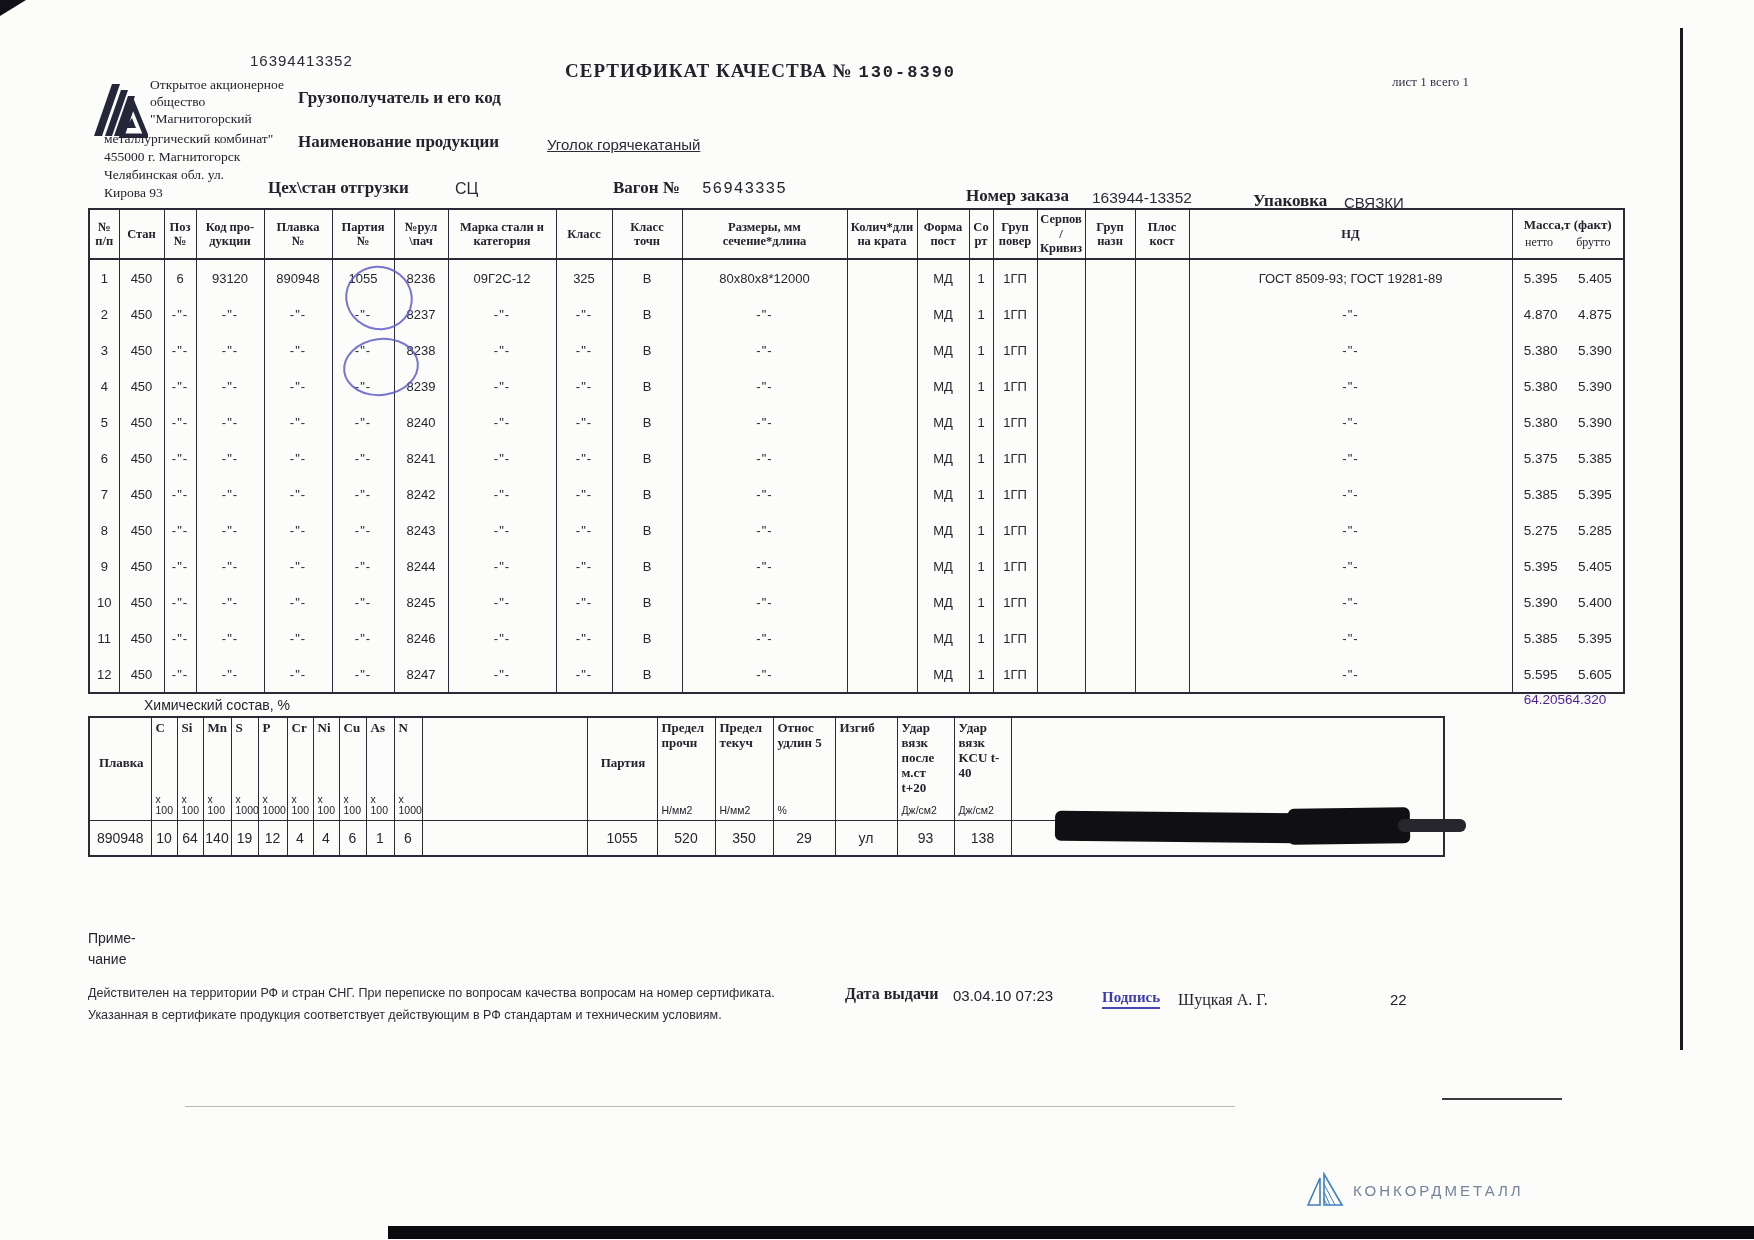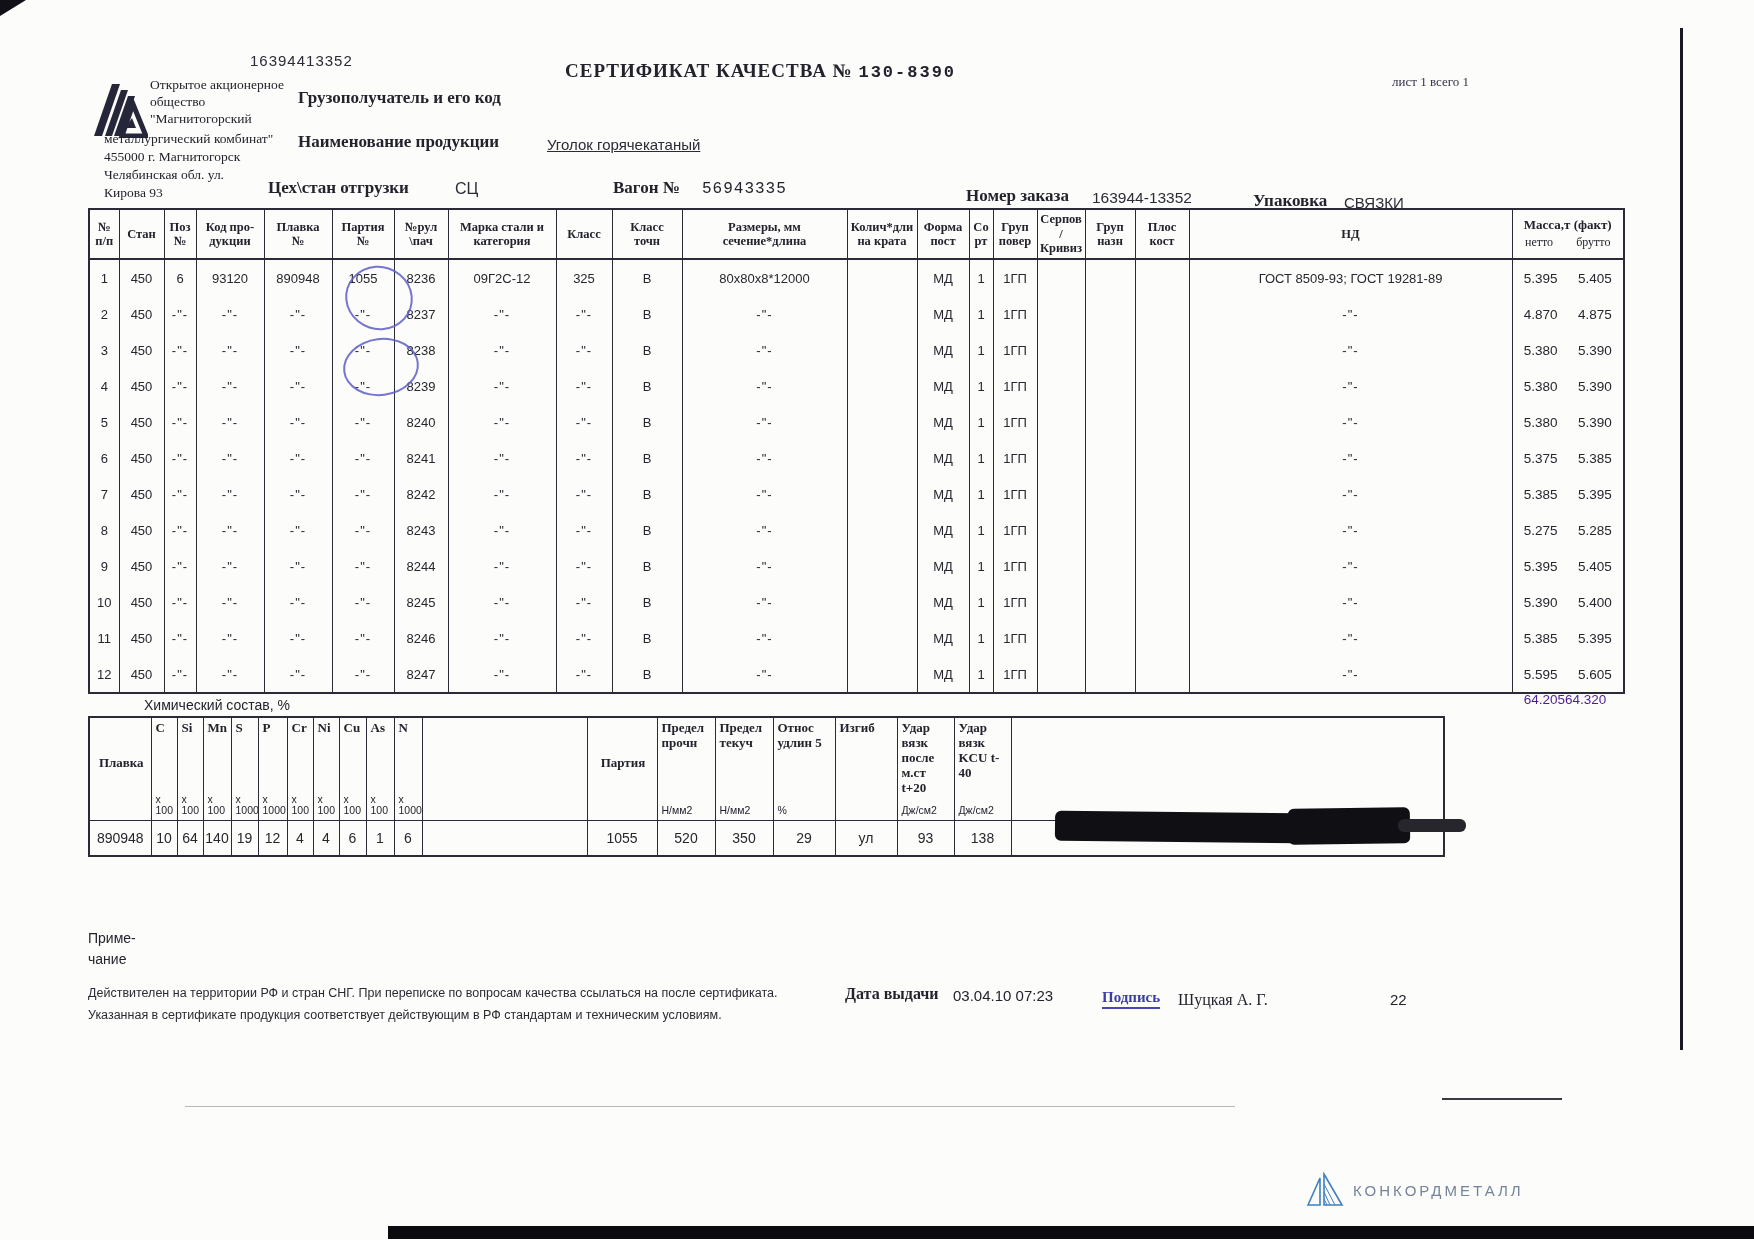--- a/index.html
+++ b/index.html
@@ -678,21 +678,21 @@
 
   <div class="abs smudge sm1"></div>
   <div class="abs smudge sm2"></div>
   <div class="abs smudge sm3"></div>
 
   <div class="abs note">
     <div>Приме-</div>
     <div>чание</div>
   </div>
   <div class="abs legal">
-    <div>Действителен на территории РФ и стран СНГ. При переписке по вопросам качества ссылаться на после сертификата.</div>
+    <div>Действителен на территории РФ и стран СНГ. При переписке по вопросам качества вопросам на номер сертификата.</div>
     <div>Указанная в сертификате продукция соответствует действующим в РФ стандартам и техническим условиям.</div>
   </div>
   <div class="abs date-label">Дата выдачи</div>
   <div class="abs date-val">03.04.10 07:23</div>
   <div class="abs sign-label">Подпись</div>
   <div class="abs sign-val">Шуцкая А. Г.</div>
   <div class="abs page-num">22</div>
 
   <div class="abs faint-line"></div>
   <div class="abs dark-line"></div>

